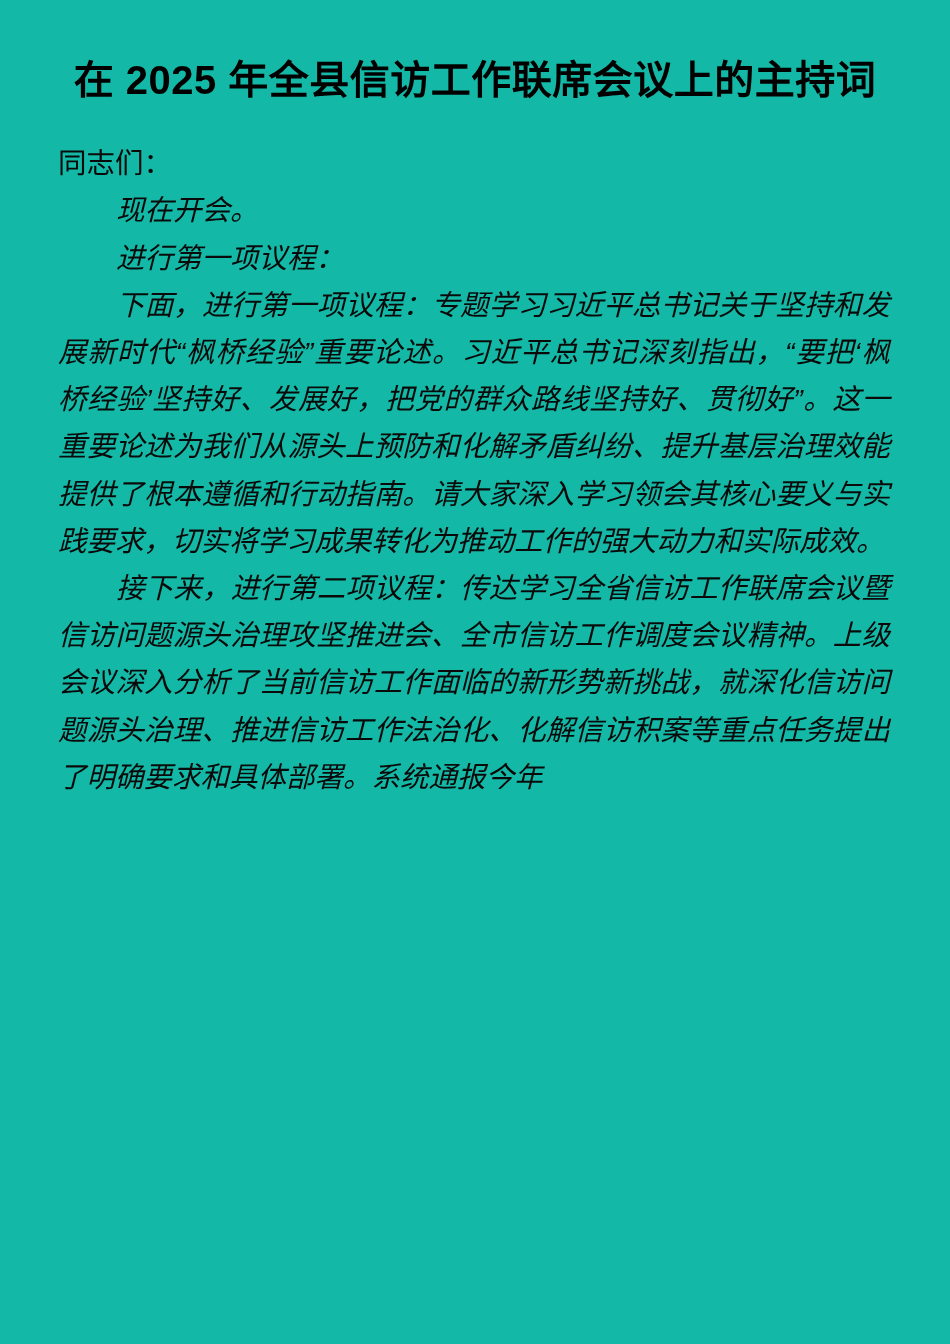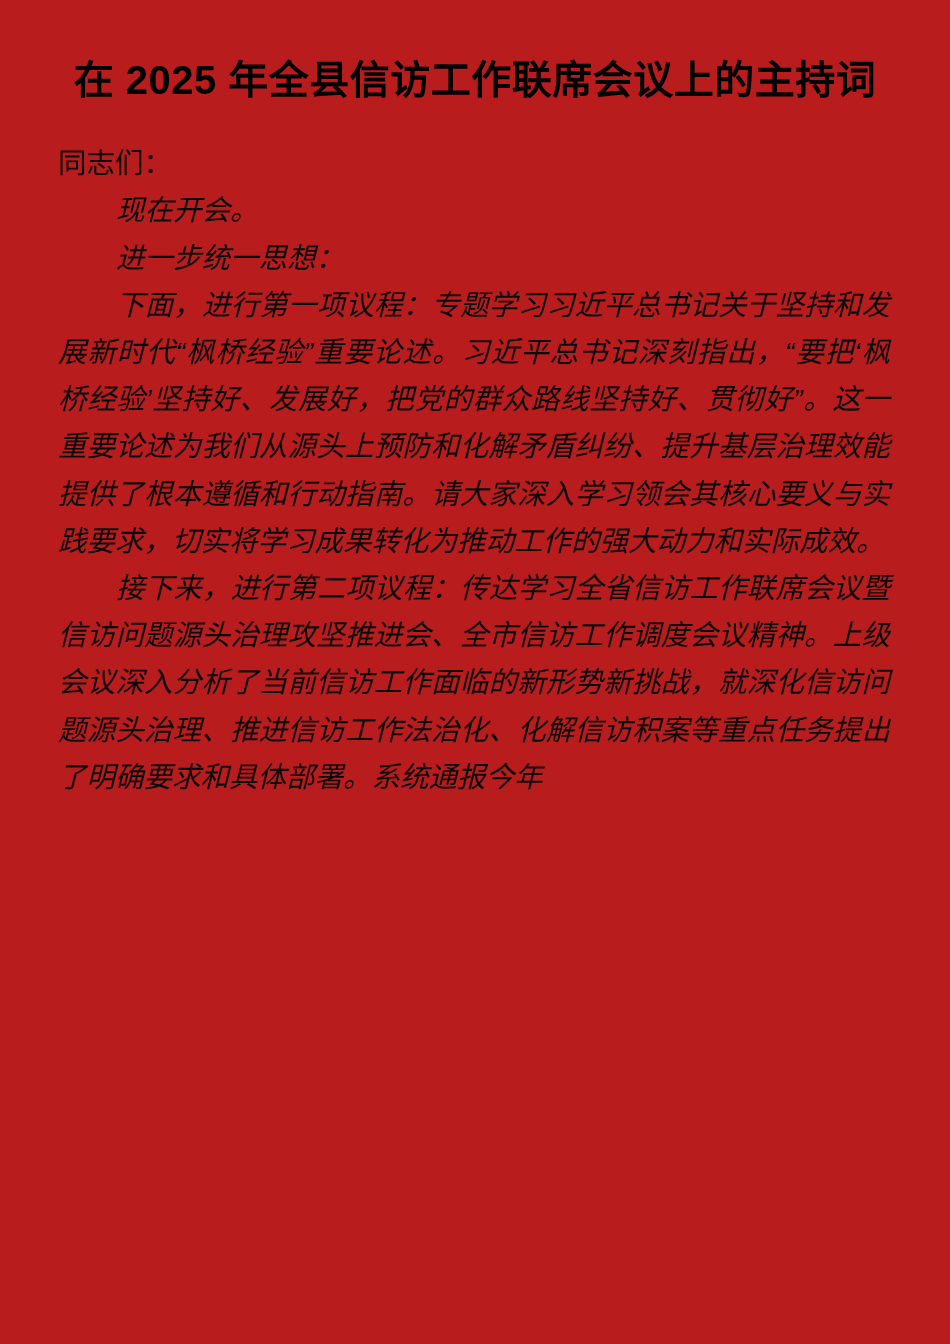--- a/index.html
+++ b/index.html
@@ -7,21 +7,21 @@
     margin: 0;
     padding: 0;
     background: #ffffff;
   }
 
   .page {
     position: relative;
     width: 950px;
     height: 1344px;
     margin: 0 auto;
-    background: #b91c1c;
+    background: #14b8a6;
     box-sizing: border-box;
     overflow: hidden;
     font-family: "Liberation Sans", "DejaVu Sans", sans-serif;
     color: #0a0a0a;
   }
 
   .doc-title {
     font-family: "Liberation Sans", "DejaVu Sans", sans-serif;
     font-size: 40px;
     font-weight: bold;
@@ -68,21 +68,21 @@
 
   <h1 class="doc-title">在 2025 年全县信访工作联席会议上的主持词</h1>
 
   <div class="body-block">
 
     <p class="para flush">同志们：</p>
 
     <p class="para indent">现在开会。</p>
 
 
-    <p class="para indent">进一步统一思想：</p>
+    <p class="para indent">进行第一项议程：</p>
 
     <p class="para indent">下面，进行第一项议程：专题学习习近平总书记关于坚持和发展新时代“枫桥经验”重要论述。习近平总书记深刻指出，“要把‘枫桥经验’坚持好、发展好，把党的群众路线坚持好、贯彻好”。这一重要论述为我们从源头上预防和化解矛盾纠纷、提升基层治理效能提供了根本遵循和行动指南。请大家深入学习领会其核心要义与实践要求，切实将学习成果转化为推动工作的强大动力和实际成效。</p>
 
     <p class="para indent">接下来，进行第二项议程：传达学习全省信访工作联席会议暨信访问题源头治理攻坚推进会、全市信访工作调度会议精神。上级会议深入分析了当前信访工作面临的新形势新挑战，就深化信访问题源头治理、推进信访工作法治化、化解信访积案等重点任务提出了明确要求和具体部署。系统通报今年</p>
 
   </div>
 
 </div>
 
 </body></html>

